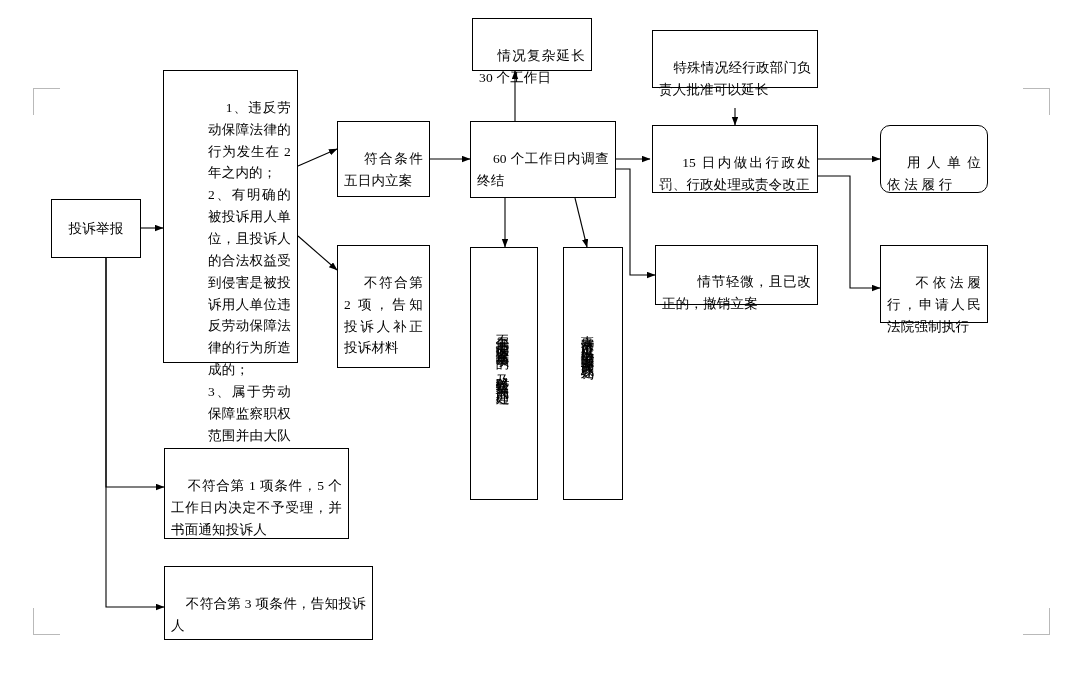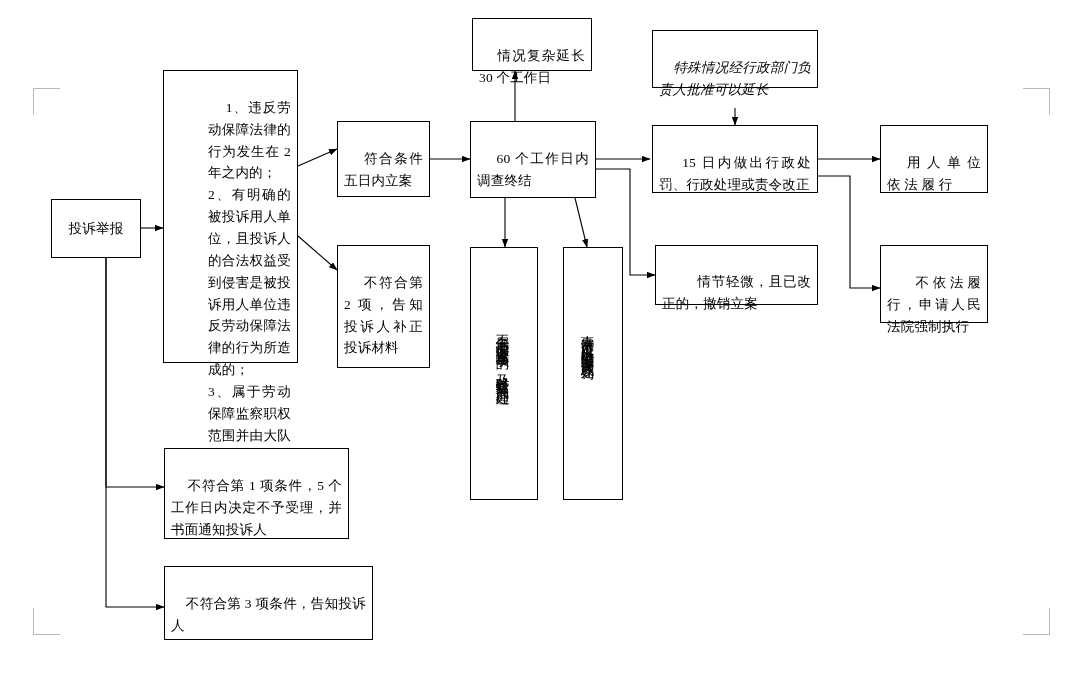--- a/index.html
+++ b/index.html
@@ -128,49 +128,49 @@
   </div>
 
   <div class="box" style="left:164px; top:448px; width:185px; height:91px;">
     <span>不符合第 1 项条件，5 个工作日内决定不予受理，并书面通知投诉人</span>
   </div>
 
   <div class="box" style="left:164px; top:566px; width:209px; height:74px;">
     <span>不符合第 3 项条件，告知投诉人</span>
   </div>
 
-  <div class="box" style="left:470px; top:121px; width:126px; height:77px;">
+  <div class="box" style="left:470px; top:121px; width:146px; height:77px;">
     <span>60 个工作日内调查终结</span>
   </div>
 
   <div class="box" style="left:472px; top:18px; width:120px; height:53px;">
     <span>情况复杂延长 30 个工作日</span>
   </div>
 
-  <div class="box" style="left:652px; top:30px; width:166px; height:58px;font-style:italic;">
+  <div class="box" style="left:652px; top:30px; width:166px; height:58px;">
     <span>特殊情况经行政部门负责人批准可以延长</span>
   </div>
 
   <div class="box vert" style="left:470px; top:247px; width:68px; height:253px;">
     <span>不属于劳动保障监察事项的，及时移送有关部门处理</span>
   </div>
 
   <div class="box vert" style="left:563px; top:247px; width:60px; height:253px;">
     <span>事实清楚可以当场做出限期整改或处罚</span>
   </div>
 
   <div class="box" style="left:652px; top:125px; width:166px; height:68px;">
     <span>15 日内做出行政处罚、行政处理或责令改正</span>
   </div>
 
   <div class="box" style="left:655px; top:245px; width:163px; height:60px;font-family:Liberation Mono, monospace;">
     <span>情节轻微，且已改正的，撤销立案</span>
   </div>
 
-  <div class="box" style="left:880px; top:125px; width:108px; height:68px;">
+  <div class="box" style="left:880px; top:125px; width:108px; height:68px;border-radius:10px;">
     <span>用 人 单 位 依 法 履 行</span>
   </div>
 
   <div class="box" style="left:880px; top:245px; width:108px; height:78px;">
     <span>不依法履行，申请人民法院强制执行</span>
   </div>
 
 </div>
 
 </body></html>

